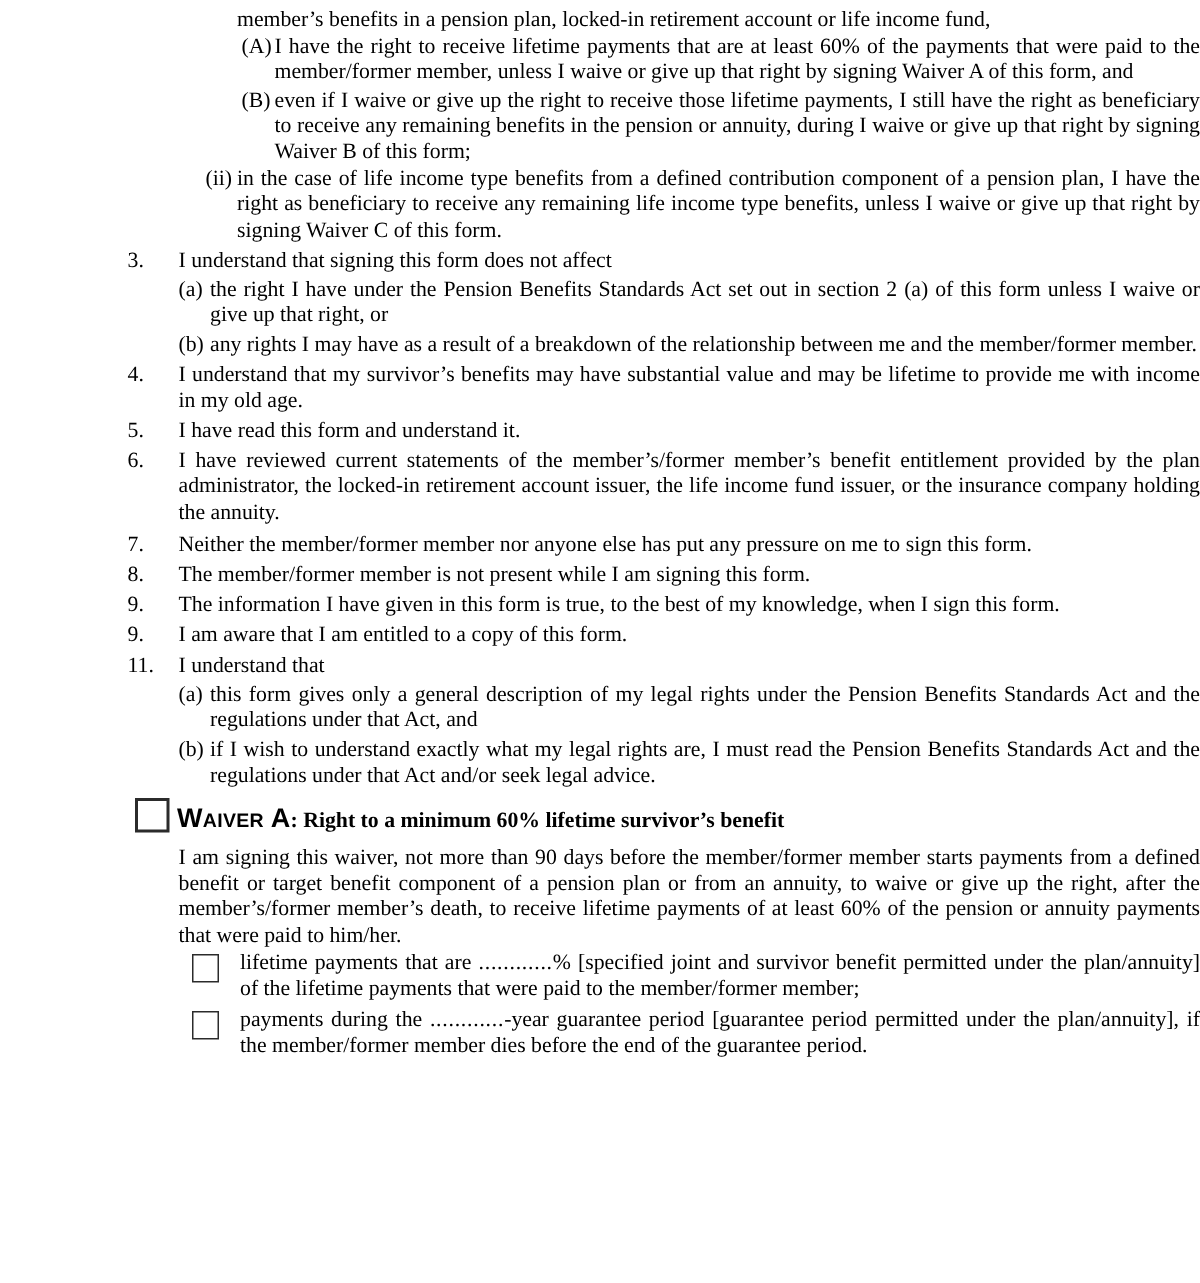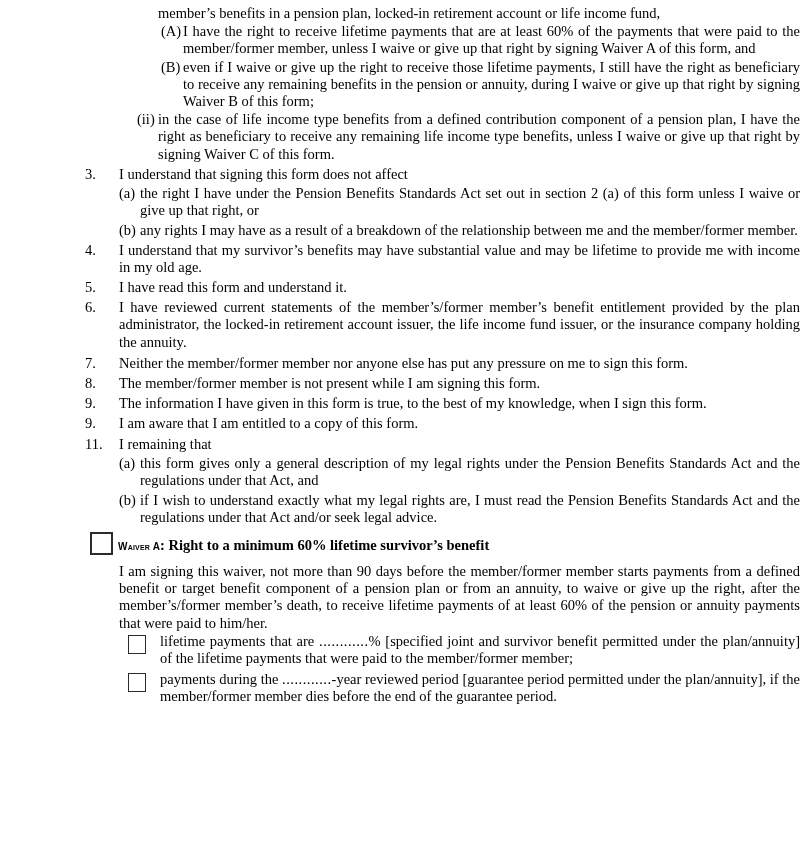--- a/index.html
+++ b/index.html
@@ -45,21 +45,21 @@
   .waiver-head {
     position: relative;
     margin-left: 118px;
     margin-right: 135px;
     margin-top: 10px;
     font-weight: bold;
   }
   .waiver-label {
     font-family: "Liberation Sans", "DejaVu Sans", sans-serif;
     font-variant: small-caps;
-    font-size: 10px;
+    font-size: 18px;
     letter-spacing: 0.2px;
   }
   .checkbox-lg {
     position: absolute;
     left: -28px;
     top: -5px;
     width: 19px;
     height: 19px;
     border: 2px solid #2b2b2b;
     background: #ffffff;
@@ -142,21 +142,21 @@
     <span>The information I have given in this form is true, to the best of my knowledge, when I sign this form.</span>
   </div>
 
   <div class="row ml-num gap3">
     <span class="lbl">9.</span>
     <span>I am aware that I am entitled to a copy of this form.</span>
   </div>
 
   <div class="row ml-num gap3">
     <span class="lbl">11.</span>
-    <span>I remaining that</span>
+    <span>I understand that</span>
   </div>
   <div class="row ml-sub gap2">
     <span class="lbl">(a)</span>
     <span>this form gives only a general description of my legal rights under the </span><span class="it">Pension Benefits Standards Act</span><span> and the regulations under that Act, and</span>
   </div>
   <div class="row ml-sub gap3">
     <span class="lbl">(b)</span>
     <span>if I wish to understand exactly what my legal rights are, I must read the </span><span class="it">Pension Benefits Standards Act</span><span> and the regulations under that Act and/or seek legal advice.</span>
   </div>
 
@@ -170,16 +170,16 @@
   </div>
 
 
   <div class="row ml-opt gap1">
     <span class="checkbox-sm"></span>
     <span>lifetime payments that are </span><span class="blank">............</span><span>% </span><span class="it">[specified joint and survivor benefit permitted under the plan/annuity]</span><span> of the lifetime payments that were paid to the member/former member;</span>
   </div>
 
   <div class="row ml-opt gap4">
     <span class="checkbox-sm"></span>
-    <span>payments during the </span><span class="blank">............</span><span>-year reviewed period </span><span class="it">[guarantee period permitted under the plan/annuity]</span><span>, if the member/former member dies before the end of the guarantee period.</span>
+    <span>payments during the </span><span class="blank">............</span><span>-year guarantee period </span><span class="it">[guarantee period permitted under the plan/annuity]</span><span>, if the member/former member dies before the end of the guarantee period.</span>
   </div>
 
 </div>
 
 </body></html>

